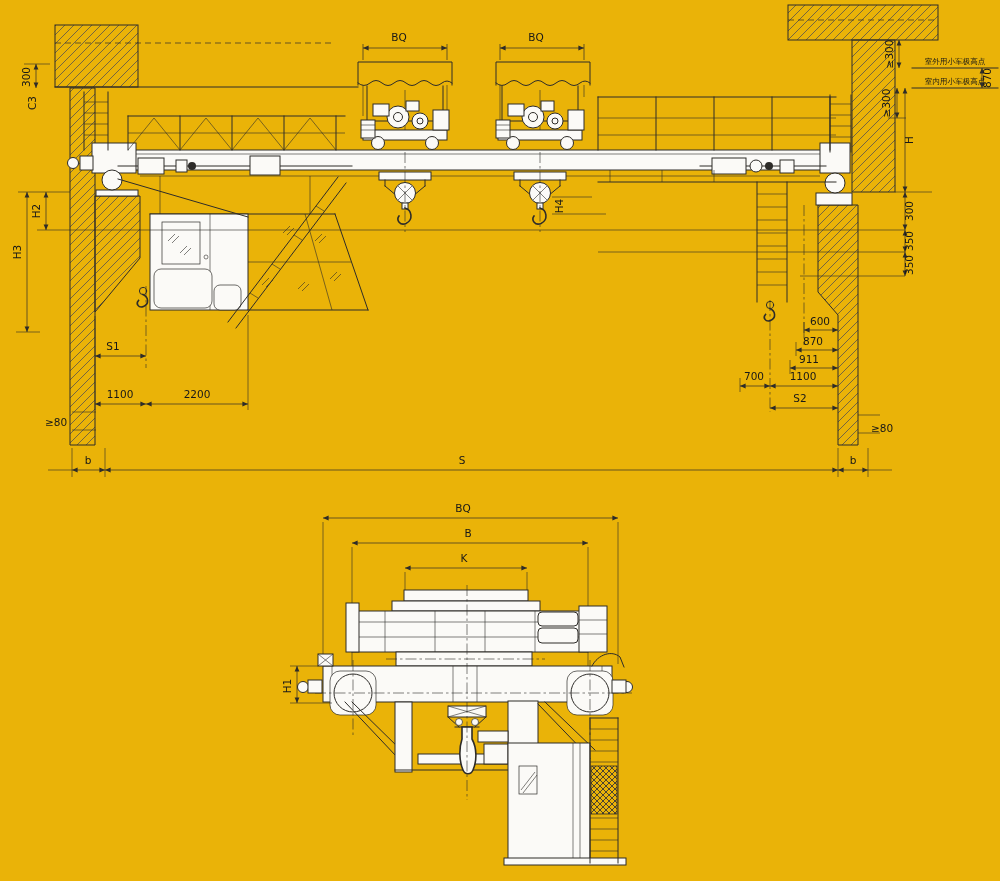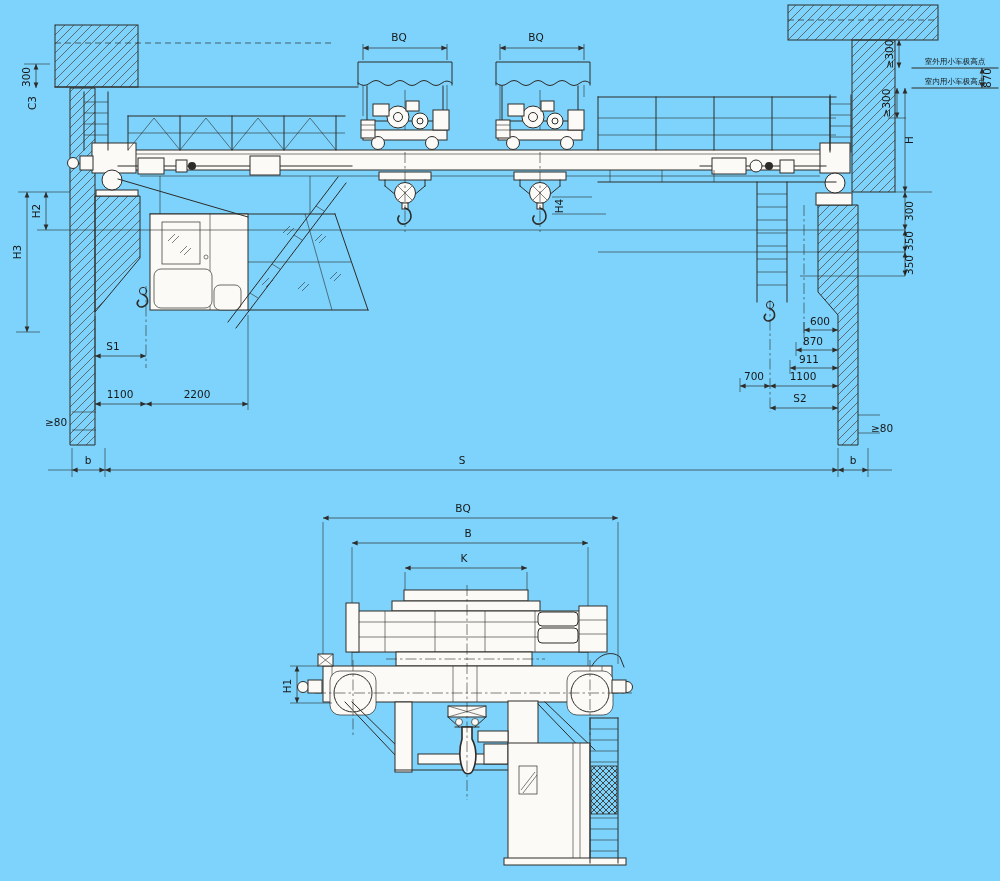--- a/index.html
+++ b/index.html
@@ -1,16 +1,16 @@
 <!DOCTYPE html>
 <html><head>
 <meta charset="utf-8">
 <style>
   html,body{margin:0;padding:0;background:#f8f7f4;}
-  .wrap{width:1000px;height:881px;background:#7dd3fc;position:relative;overflow:hidden;}
+  .wrap{width:1000px;height:881px;background:#eab308;position:relative;overflow:hidden;}
   svg{display:block;}
   .s  {stroke:#2e2c29;stroke-width:1;fill:none;stroke-linecap:square;}
   .t  {stroke:#2e2c29;stroke-width:0.6;fill:none;}
   .d  {stroke:#2e2c29;stroke-width:0.7;fill:none;}
   .cl {stroke:#2e2c29;stroke-width:0.6;fill:none;stroke-dasharray:11 3 2.5 3;}
   .dsh{stroke:#2e2c29;stroke-width:0.7;fill:none;stroke-dasharray:6 4;}
   .w  {fill:#fbfaf7;stroke:#2e2c29;stroke-width:1;}
   .wt {fill:#fbfaf7;stroke:#2e2c29;stroke-width:0.7;}
   .h  {fill:url(#hatch);stroke:#2e2c29;stroke-width:1;}
   .m  {fill:url(#mesh);stroke:#2e2c29;stroke-width:0.8;}

